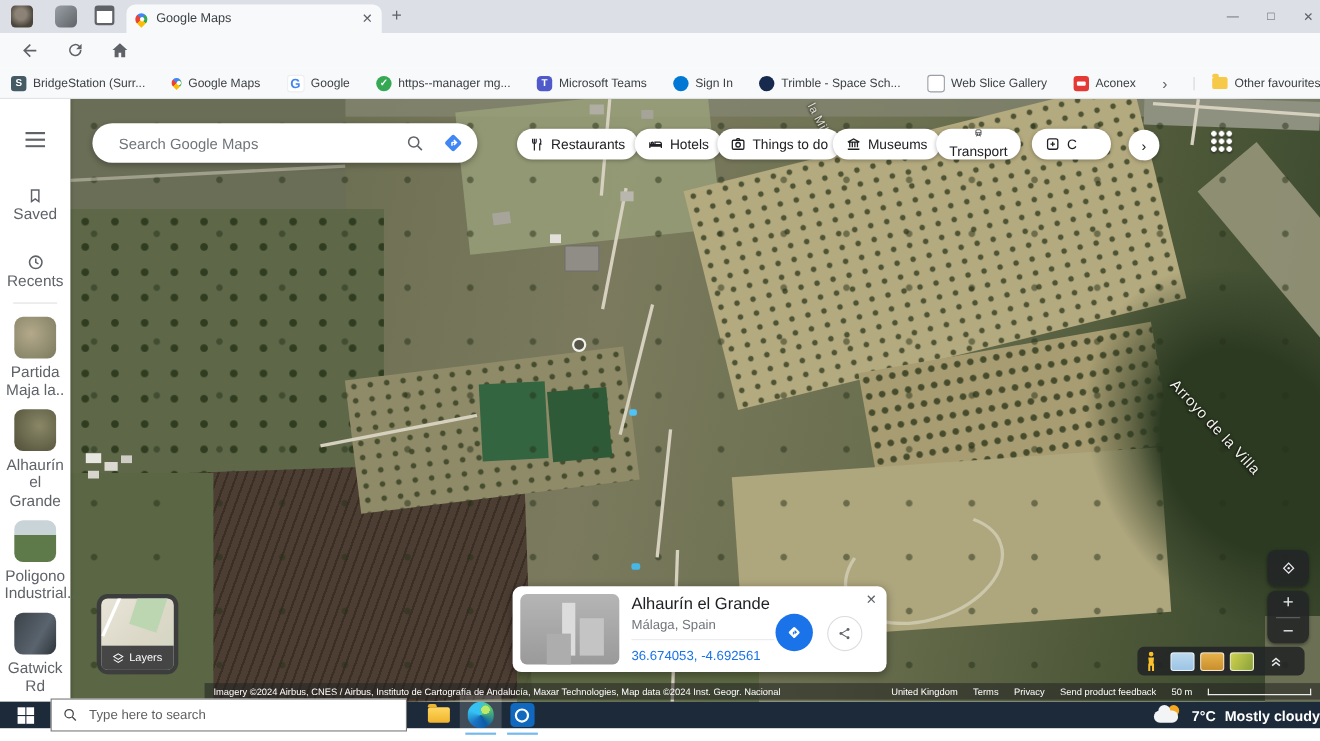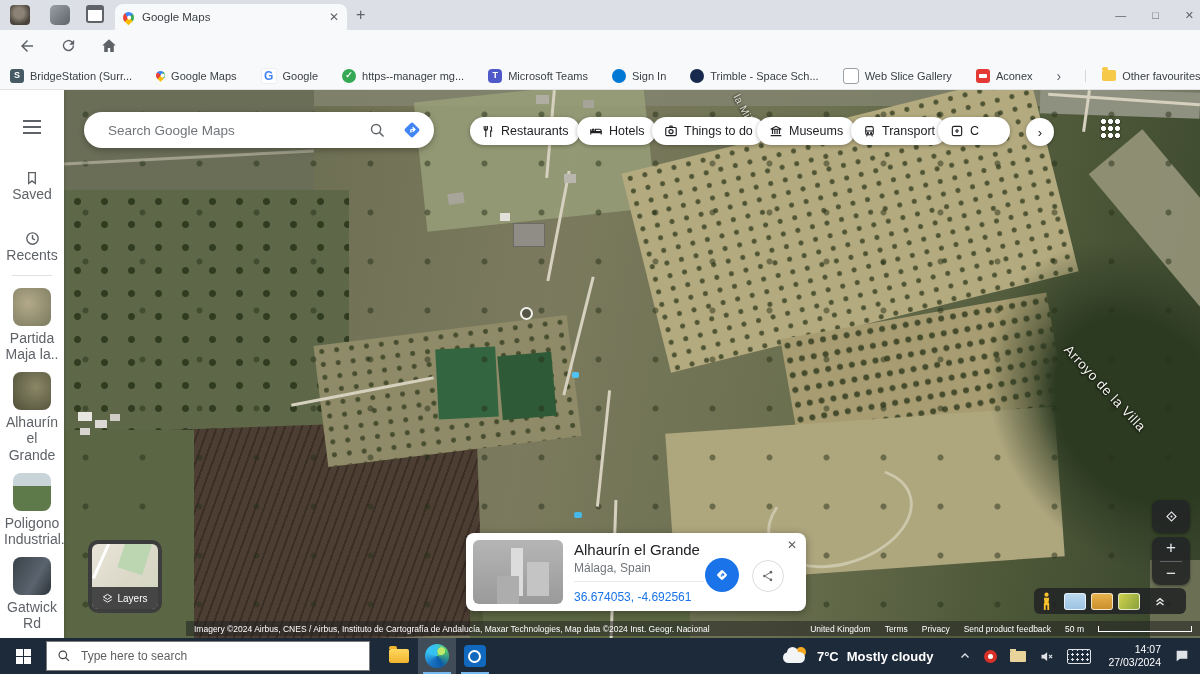--- a/index.html
+++ b/index.html
@@ -102,21 +102,21 @@
   .imgbar{position:absolute;left:1034px;top:498px;width:152px;height:26px;background:rgba(34,36,38,.88);border-radius:6px;display:flex;align-items:center;gap:5px;padding:0 6px;box-sizing:border-box;}
   .thumb{width:20px;height:15px;border-radius:3px;border:1px solid rgba(255,255,255,.7);}
   .th1{background:linear-gradient(#bcd9ee,#9cc4e4);} .th2{background:linear-gradient(#e8b24a,#c98f2e);} .th3{background:linear-gradient(120deg,#cfd24e,#8aa13c);}
 
   
   .attrib{position:absolute;left:186px;top:531px;width:1014px;height:15px;background:rgba(35,35,35,.55);display:flex;align-items:center;color:#fff;font-size:8.5px;padding:0 8px;box-sizing:border-box;gap:14px;white-space:nowrap;}
   .attrib .grow{flex:1;overflow:hidden;}
   .scalebar{width:92px;height:5px;border:1px solid #fff;border-top:none;}
 
   
-  .taskbar{position:absolute;top:638px;left:0;width:1200px;height:36px;background:#1d2a3a;display:flex;align-items:center;color:#fff;}
+  .taskbar{position:absolute;top:638px;left:0;width:1200px;height:24px;background:#1d2a3a;display:flex;align-items:center;color:#fff;}
   .startbtn{width:46px;height:36px;display:flex;align-items:center;justify-content:center;}
   .winlogo{width:15px;height:15px;display:grid;grid-template-columns:7px 7px;grid-template-rows:7px 7px;gap:1px;}
   .winlogo i{background:#fff;display:block;}
   .tsearch{width:324px;height:30px;background:#fff;border:1px solid #7a7a7a;display:flex;align-items:center;gap:8px;padding:0 10px;box-sizing:border-box;}
   .tsearch input{border:none;outline:none;flex:1;font-size:12px;color:#444;font-family:"Liberation Sans",sans-serif;background:transparent;}
   .tsearch input::placeholder{color:#5f5f5f;}
   .task-ico{width:38px;height:36px;display:flex;align-items:center;justify-content:center;position:relative;}
   .task-active{background:rgba(255,255,255,.16);}
   .underline::after{content:'';position:absolute;bottom:0;left:5px;right:5px;height:2px;background:#76b9ed;}
   .folder-ico{width:20px;height:14px;background:linear-gradient(#ffd75e,#f0b42e);border-radius:2px;position:relative;}
@@ -419,21 +419,21 @@
           <circle cx="12" cy="13" r="3.5"></circle>
         </svg>
       <span>Things to do</span>
       </div>
     <div class="chip" style="left:757px;">
       <svg width="14" height="14" viewBox="0 0 24 24" fill="none" stroke="#202124" stroke-width="2">
           <path d="M3 9l9-5 9 5M4 9h16M6 9v8M10 9v8M14 9v8M18 9v8M3 20h18"></path>
         </svg>
       <span>Museums</span>
       </div>
-    <div class="chip" style="left:851px;">
+    <div class="chip" style="left:851px;flex-direction:column;">
       <svg width="13" height="13" viewBox="0 0 24 24" fill="none" stroke="#202124" stroke-width="2">
           <rect x="5" y="3" width="14" height="15" rx="3"></rect>
           <path d="M5 11h14"></path>
           <circle cx="9" cy="15" r="1" fill="#202124"></circle>
           <circle cx="15" cy="15" r="1" fill="#202124"></circle>
           <path d="M8 18l-1.5 3M16 18l1.5 3"></path>
         </svg>
       <span>Transport</span>
       </div>
     <div class="chip" style="left:938px;width:72px;overflow:hidden;">
@@ -545,34 +545,15 @@
         <span class="outlook-ico"></span>
       </div>
     <div class="weather">
       <span class="wicon">
           <span class="sun"></span>
           <span class="cloud"></span>
         </span>
       <span style="font-weight:bold;">7°C</span>
       <span style="font-weight:bold;text-align:center;">Mostly cloudy</span>
     </div>
-    <div class="tray">
-      <svg width="12" height="12" viewBox="0 0 24 24" fill="none" stroke="#dfe3e8" stroke-width="2.6">
-          <path d="M5 15l7-7 7 7"></path>
-        </svg>
-      <span class="redapp"></span>
-      <span class="trayfolder"></span>
-      <svg width="15" height="15" viewBox="0 0 24 24" fill="#dfe3e8">
-          <path d="M4 9v6h4l5 4V5L8 9z"></path>
-          <path d="M16 9.5l5 5M21 9.5l-5 5" stroke="#dfe3e8" stroke-width="1.8"></path>
-        </svg>
-      <span class="kbd"></span>
-      <div class="clock">
-        <div>14:07</div>
-        <div>27/03/2024</div>
-      </div>
-      <svg width="16" height="16" viewBox="0 0 24 24" fill="#dfe3e8">
-          <path d="M4 4h16v12H9l-5 4z"></path>
-        </svg>
-    </div>
   </div>
 
 </div>
 
 </body></html>

